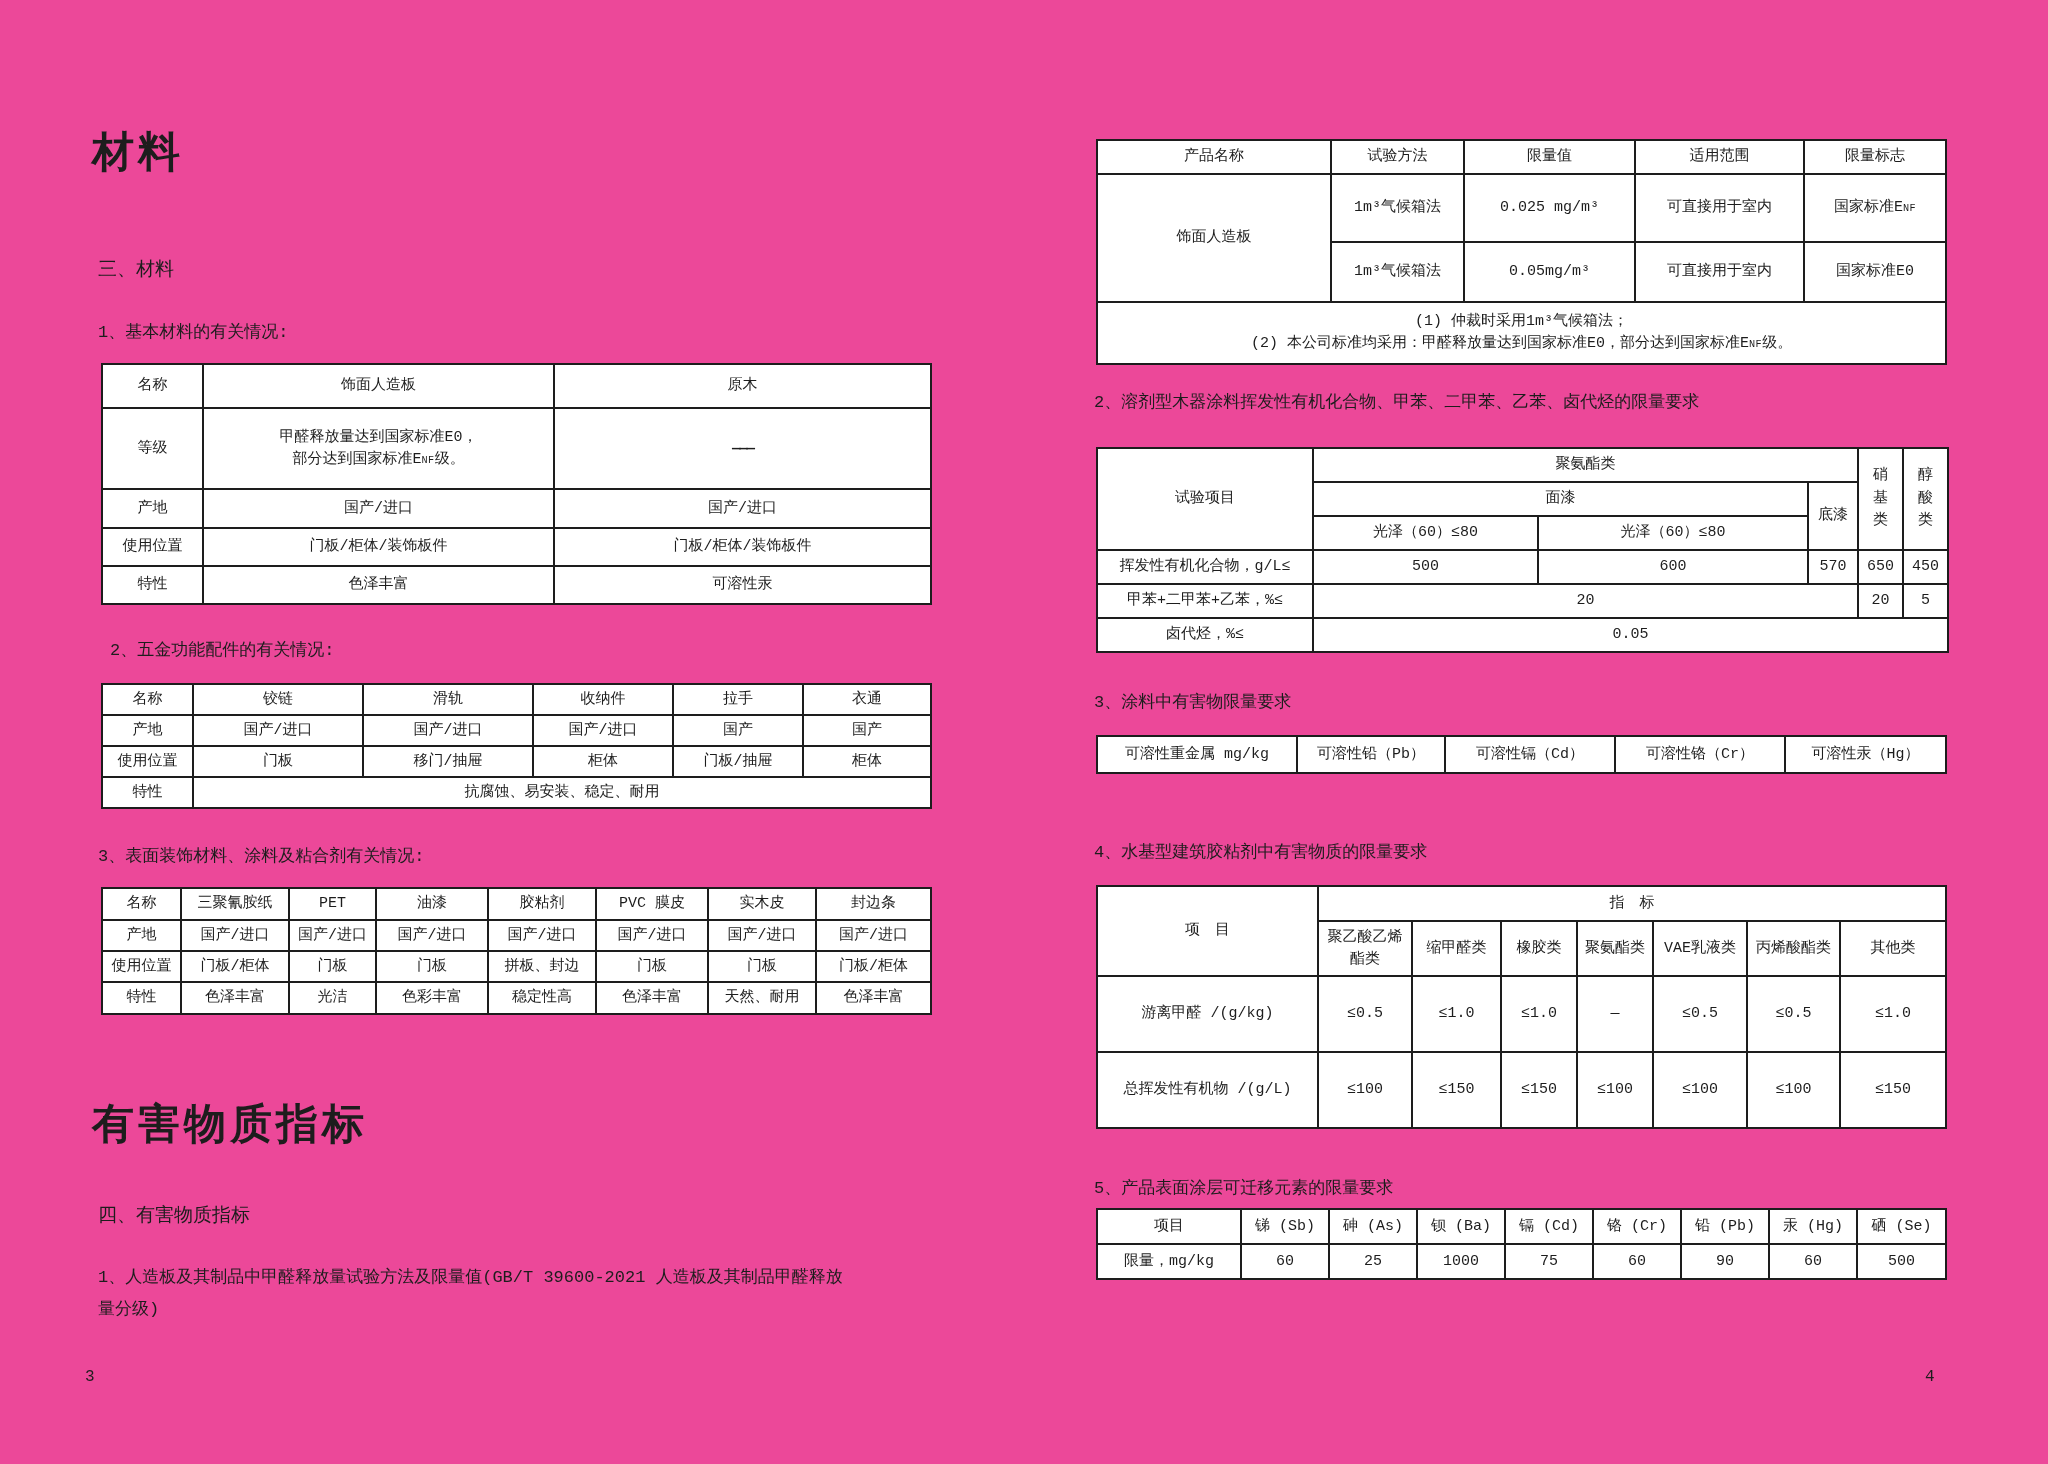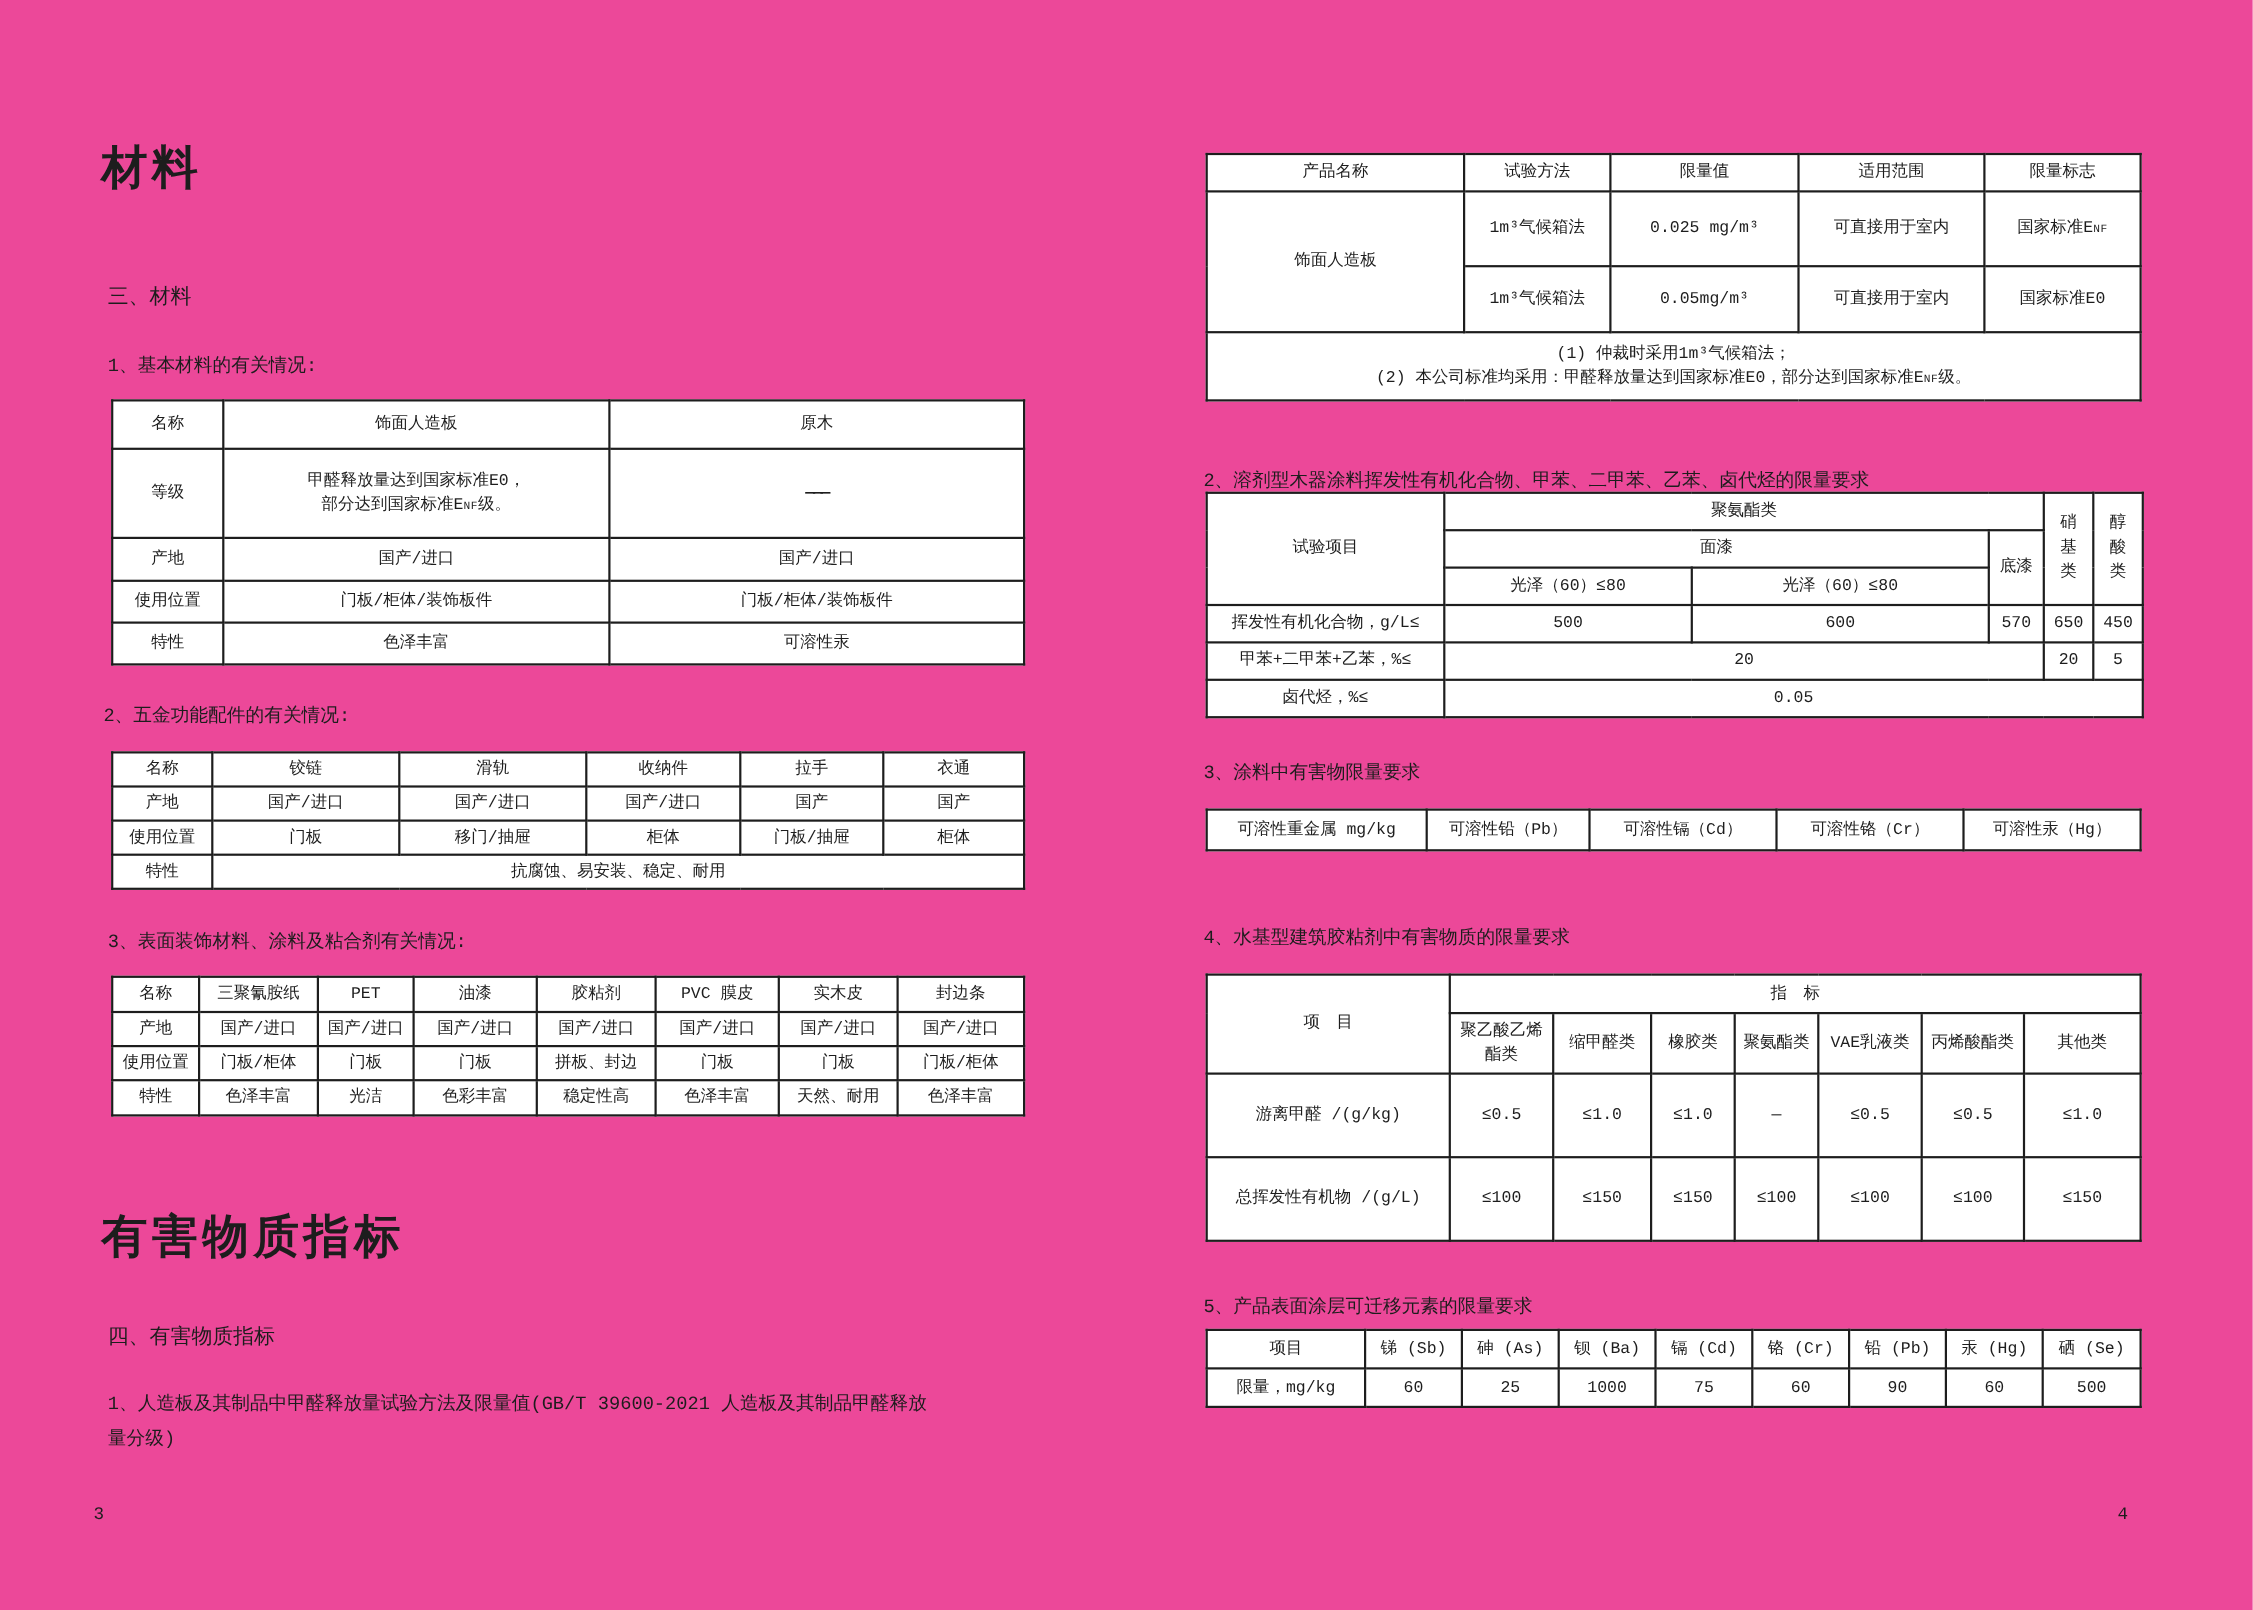--- a/index.html
+++ b/index.html
@@ -71,21 +71,21 @@
         <td>门板/柜体/装饰板件</td>
       </tr>
       <tr style="height:38px;">
         <td>特性</td>
         <td>色泽丰富</td>
         <td>可溶性汞</td>
       </tr>
     </tbody>
       </table>
 
-    <div class="abs sub-head" style="left:94px; top:638px;">2、五金功能配件的有关情况:</div>
+    <div class="abs sub-head" style="left:110px; top:638px;">2、五金功能配件的有关情况:</div>
 
     <table class="doc abs" style="left:101px; top:683px; width:829px;">
       <colgroup>
           <col style="width:91px">
           <col style="width:170px">
           <col style="width:170px">
           <col style="width:140px">
           <col style="width:130px">
           <col style="width:128px">
         </colgroup>
@@ -223,21 +223,21 @@
       </tr>
       <tr style="height:62px;">
         <td colspan="5" class="notes-cell">
           <div>(1) 仲裁时采用1m³气候箱法；</div>
           <div><span>(2) 本公司标准均采用：甲醛释放量达到国家标准E0，部分达到国家标准E</span><span class="sc">NF</span><span>级。</span></div>
         </td>
       </tr>
     </tbody>
       </table>
 
-    <div class="abs sub-head" style="left:1094px; top:425px;">2、溶剂型木器涂料挥发性有机化合物、甲苯、二甲苯、乙苯、卤代烃的限量要求</div>
+    <div class="abs sub-head" style="left:1094px; top:390px;">2、溶剂型木器涂料挥发性有机化合物、甲苯、二甲苯、乙苯、卤代烃的限量要求</div>
 
     <table class="doc abs" style="left:1096px; top:447px; width:851px;">
       <colgroup>
           <col style="width:216px">
           <col style="width:225px">
           <col style="width:270px">
           <col style="width:50px">
           <col style="width:45px">
           <col style="width:45px">
         </colgroup>

